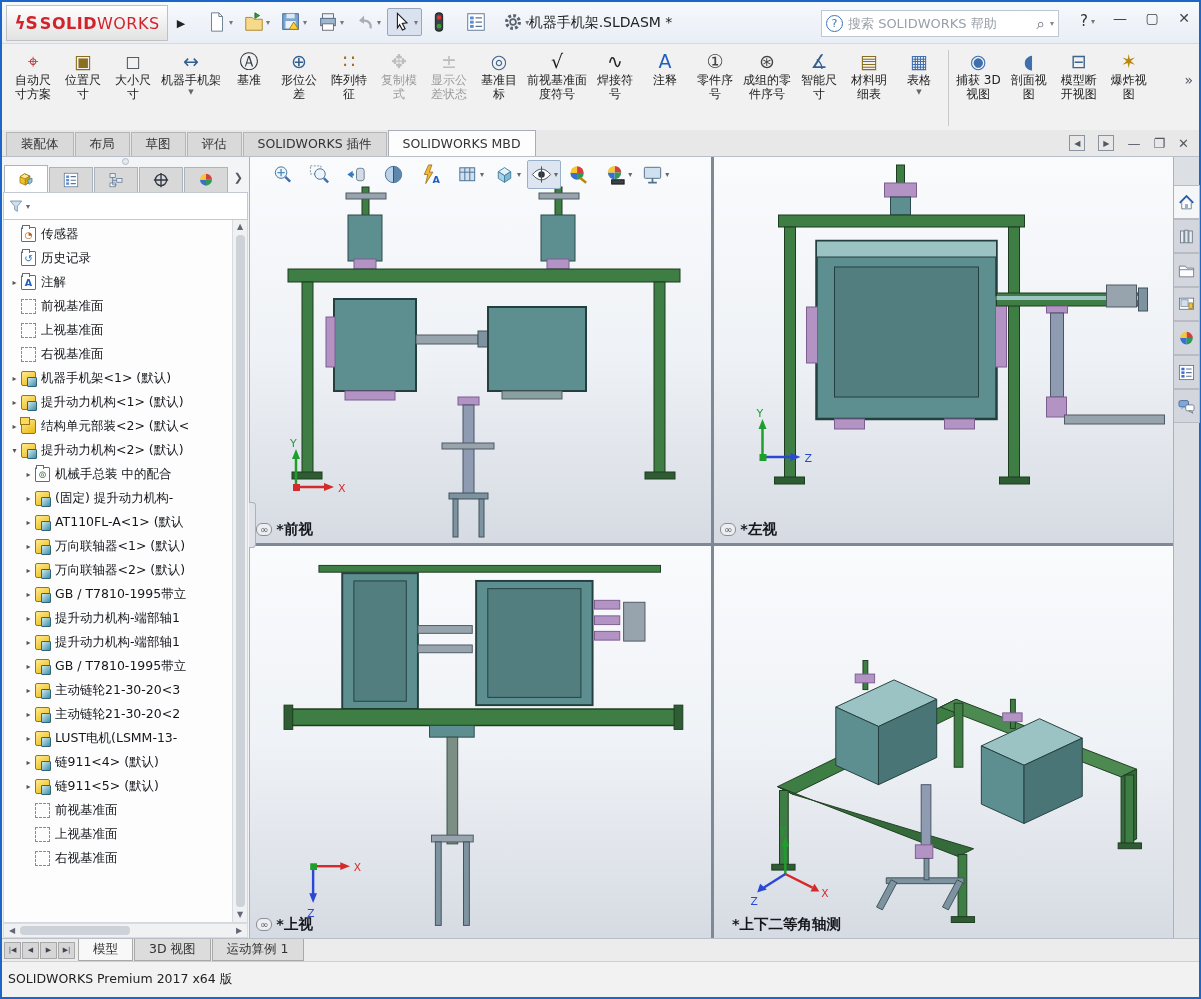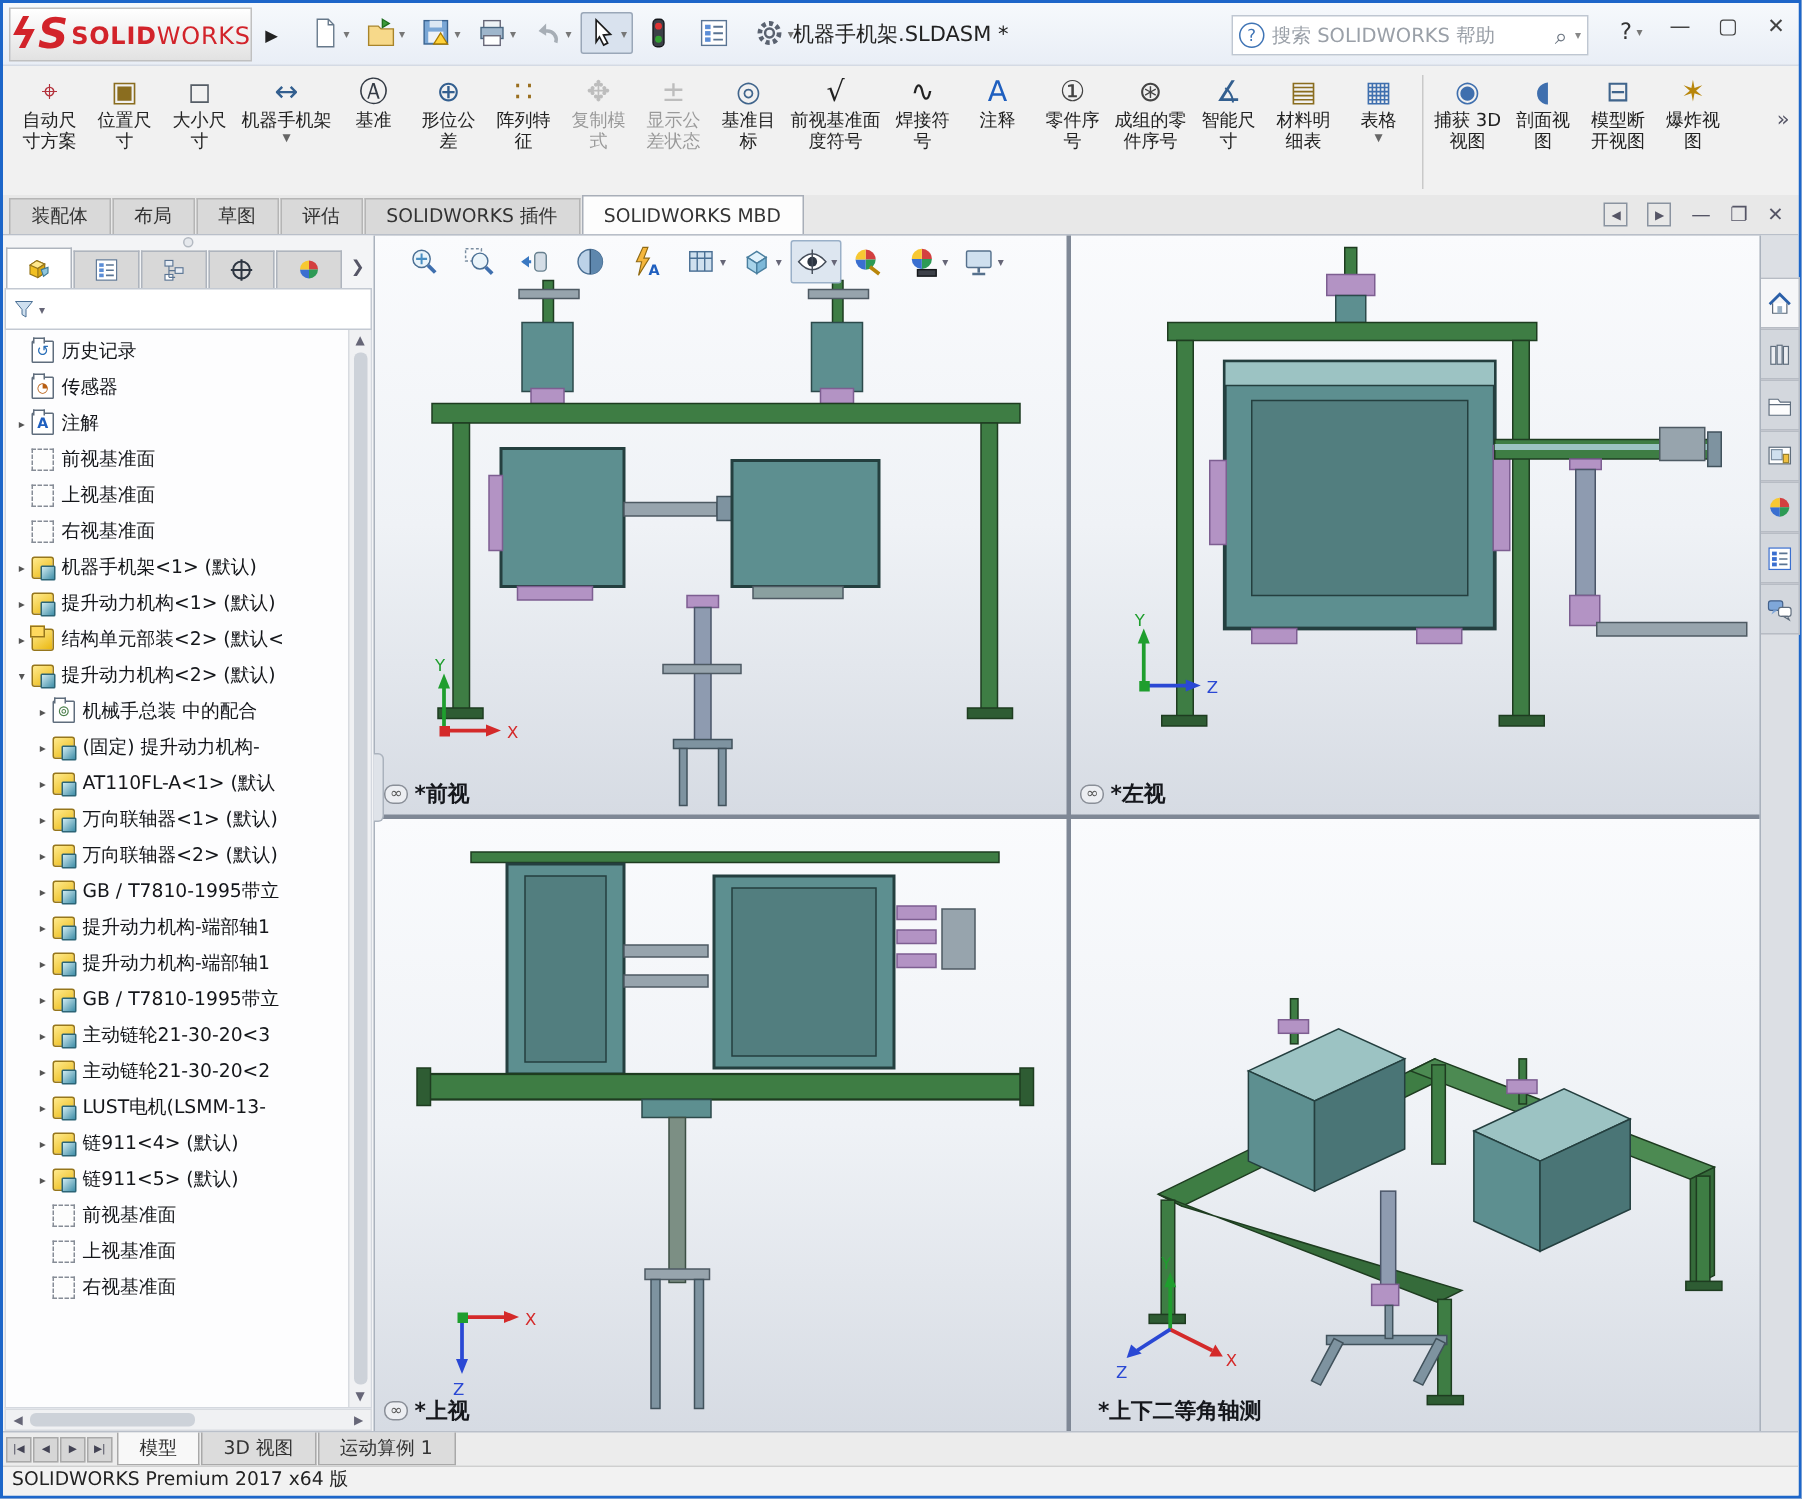--- a/index.html
+++ b/index.html
@@ -3,21 +3,21 @@
 <meta charset="utf-8">
 <style>
   *{margin:0;padding:0;box-sizing:border-box}
   html,body{width:1201px;height:999px;overflow:hidden}
   body{font-family:"DejaVu Sans","Liberation Sans",sans-serif;font-size:12px;color:#1a1a1a;background:#fff}
   #app{position:absolute;inset:0;border:2px solid #1d66c9;background:#eef1f6;display:flex;flex-direction:column}
 
   
   .titlebar{height:42px;background:linear-gradient(#f6f9fc,#e9eef6);position:relative;flex:none;border-bottom:1px solid #d4dae4}
   .logo-box{position:absolute;left:4px;top:3px;width:162px;height:36px;background:linear-gradient(#ffffff,#e2e2e2);border:1px solid #c0c0c0;display:flex;align-items:center;justify-content:center;gap:2px}
-  .logo-glyph{color:#d2232a;font-size:28px;font-weight:bold;font-style:italic;line-height:1}
+  .logo-glyph{color:#d2232a;font-size:17px;font-weight:bold;line-height:1}
   .brand{font-size:16px;letter-spacing:.5px;color:#d2232a}
   .brand b{font-weight:bold}
   .flyout-arrow{position:absolute;left:172px;top:10px;width:14px;height:22px;display:flex;align-items:center;justify-content:center;color:#222;font-size:11px;cursor:pointer}
   .qt{position:absolute;left:200px;top:6px;display:flex;align-items:center;gap:2px}
   .qt-btn{display:flex;align-items:center;gap:1px;padding:2px 3px;border:1px solid transparent;border-radius:2px}
   .qt-btn .si{width:22px;height:22px}
   .qt-btn .drop{font-size:8px;color:#777}
   .qt-btn.boxed{border:1px solid #9aa7b8;background:#d9e2ee}
   .win-title{position:absolute;left:0;right:0;top:0;height:42px;display:flex;align-items:center;justify-content:center;font-size:14px;color:#222;pointer-events:none}
   .searchbox{position:absolute;right:140px;top:8px;width:238px;height:27px;background:#fff;border:1px solid #bfc7d2;display:flex;align-items:center;padding:0 4px;gap:5px}
@@ -111,21 +111,21 @@
   .tp-btn .si{width:19px;height:19px}
 
   
   .doc-tabs{height:23px;flex:none;background:#ececec;border-top:1px solid #b9bfc9;display:flex;align-items:stretch}
   .nav-btns{display:flex;align-items:center;padding:0 2px;gap:1px}
   .nav-btns span{width:17px;height:17px;background:#d6d6d6;border:1px solid #a9a9a9;font-size:7px;color:#445;display:flex;align-items:center;justify-content:center}
   .dtab{padding:0 14px;display:flex;align-items:center;font-size:12.5px;background:#dcdcdc;border:1px solid #a9a9a9;border-top:none;margin-left:1px;color:#333;cursor:pointer}
   .dtab.active{background:#f8f8f8}
 
   
-  .statusbar{height:20px;flex:none;background:#f2f2f2;border-top:1px solid #cfcfcf;display:flex;padding:0 6px;font-size:12.5px;color:#222}
+  .statusbar{height:36px;flex:none;background:#f2f2f2;border-top:1px solid #cfcfcf;display:flex;align-items:center;padding:0 6px;font-size:12.5px;color:#222}
   .sb-left{flex:1;white-space:nowrap}
   .sb-right{display:flex;align-items:center;gap:10px}
   .sb-sep{width:1px;height:14px;background:#c5c5c5}
   .sb-right .si{width:13px;height:13px}
   .sb-drop{font-size:8px;color:#555}
   .grip{width:14px;height:14px;margin-left:8px;background:
     radial-gradient(circle at 3px 11px,#b9b9b9 1.2px,transparent 1.6px),
     radial-gradient(circle at 7px 7px,#b9b9b9 1.2px,transparent 1.6px),
     radial-gradient(circle at 11px 3px,#b9b9b9 1.2px,transparent 1.6px),
     radial-gradient(circle at 7px 11px,#b9b9b9 1.2px,transparent 1.6px),
@@ -613,27 +613,27 @@
         <svg class="si">
             <use href="#i-filter"></use>
           </svg>
         <span class="drop">▾</span>
       </div>
       <div class="fm-tree">
         <div>
 
         <div class="trow" style="padding-left: 2px;">
               <span class="tarrow"></span>
+              <span class="ic ic-sensor"></span>
+              <span class="tlabel">传感器</span>
+            </div>
+            <div class="trow" style="padding-left: 2px;">
+              <span class="tarrow"></span>
               <span class="ic ic-hist"></span>
               <span class="tlabel">历史记录</span>
-            </div>
-            <div class="trow" style="padding-left: 2px;">
-              <span class="tarrow"></span>
-              <span class="ic ic-sensor"></span>
-              <span class="tlabel">传感器</span>
             </div>
             <div class="trow" style="padding-left: 2px;">
               <span class="tarrow">▸</span>
               <span class="ic ic-ann"></span>
               <span class="tlabel">注解</span>
             </div>
             <div class="trow" style="padding-left: 2px;">
               <span class="tarrow"></span>
               <span class="ic ic-plane"></span>
               <span class="tlabel">前视基准面</span>

